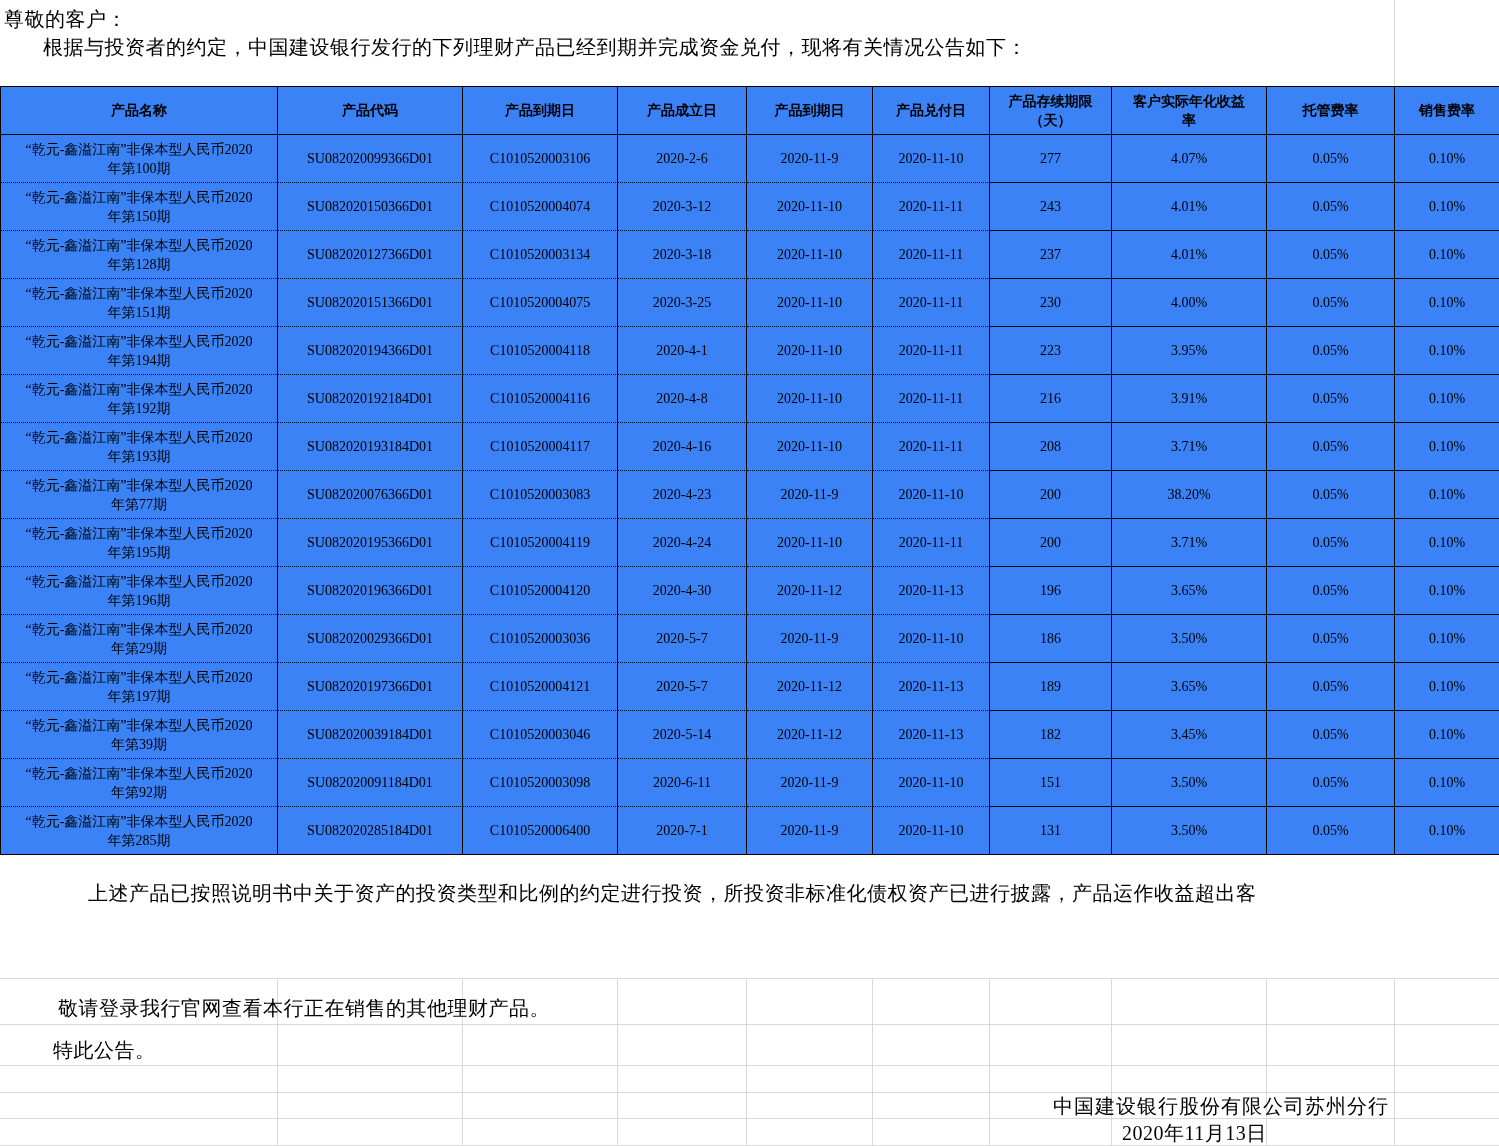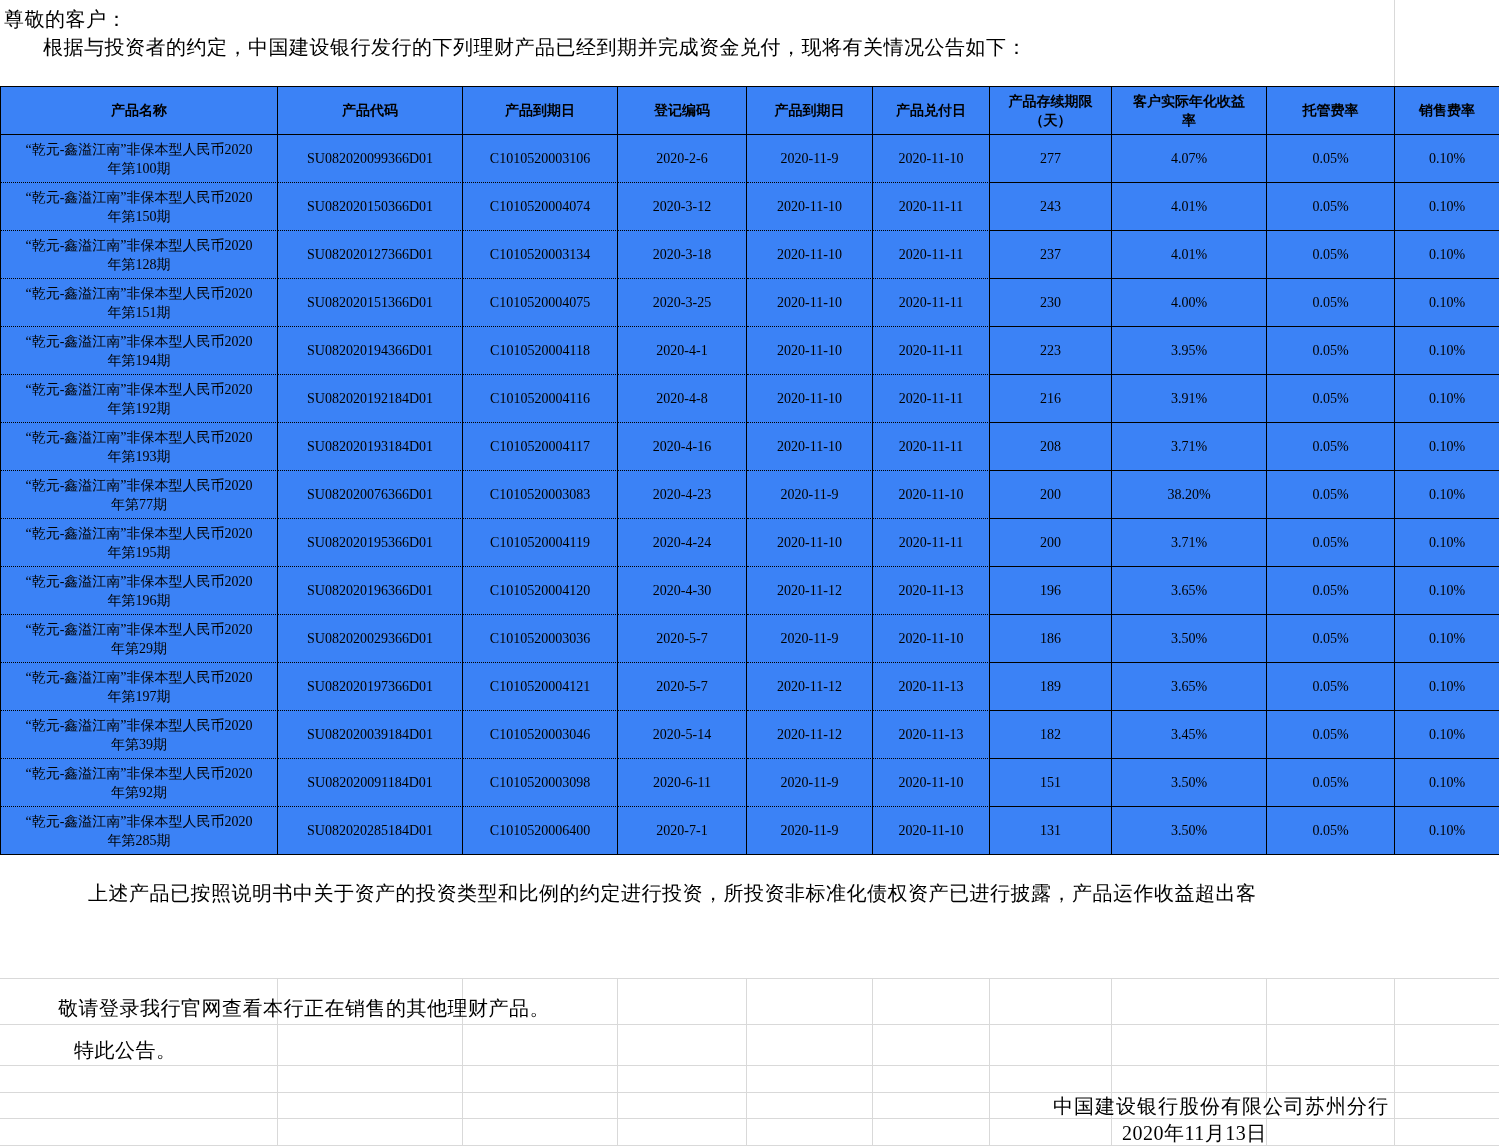--- a/index.html
+++ b/index.html
@@ -6,21 +6,21 @@
   .page{
     position:relative;width:1499px;height:1146px;background:#fff;overflow:hidden;
     font-family:"Liberation Serif","DejaVu Serif",serif;color:#000;
   }
   .txt{position:absolute;font-size:20px;line-height:24px;letter-spacing:0.5px;white-space:nowrap;z-index:2;}
   .greeting{left:4px;top:7px;}
   .intro{left:43px;top:35px;}
   .notice1{left:88px;top:881px;}
   .notice2{left:2px;top:943px;}
   .cta{left:58px;top:996px;text-align:center;}
-  .closing{left:74px;top:1038px;}
+  .closing{left:53px;top:1038px;}
   .signature{left:1053px;top:1094px;letter-spacing:1px;}
   .docdate{left:1122px;top:1121px;}
 
   table.products{
     position:absolute;left:0;top:86px;width:1499px;z-index:1;
     table-layout:fixed;border-collapse:separate;border-spacing:0;
     border-top:1px solid #000;border-left:1px solid #000;background:#3b82f6;
   }
   table.products th{
     font-size:14px;font-weight:bold;text-align:center;vertical-align:middle;
@@ -59,21 +59,21 @@
         <col style="width: 122px;">
         <col style="width: 155px;">
         <col style="width: 128px;">
         <col style="width: 105px;">
       </colgroup>
     <thead>
       <tr id="header-row">
           <th>产品名称</th>
           <th>产品代码</th>
           <th>产品到期日</th>
-          <th>登记编码</th>
+          <th>产品成立日</th>
           <th>产品到期日</th>
           <th>产品兑付日</th>
           <th>产品存续期限
 （天）</th>
           <th>客户实际年化收益
 率</th>
           <th>托管费率</th>
           <th>销售费率</th>
         </tr>
     </thead>

